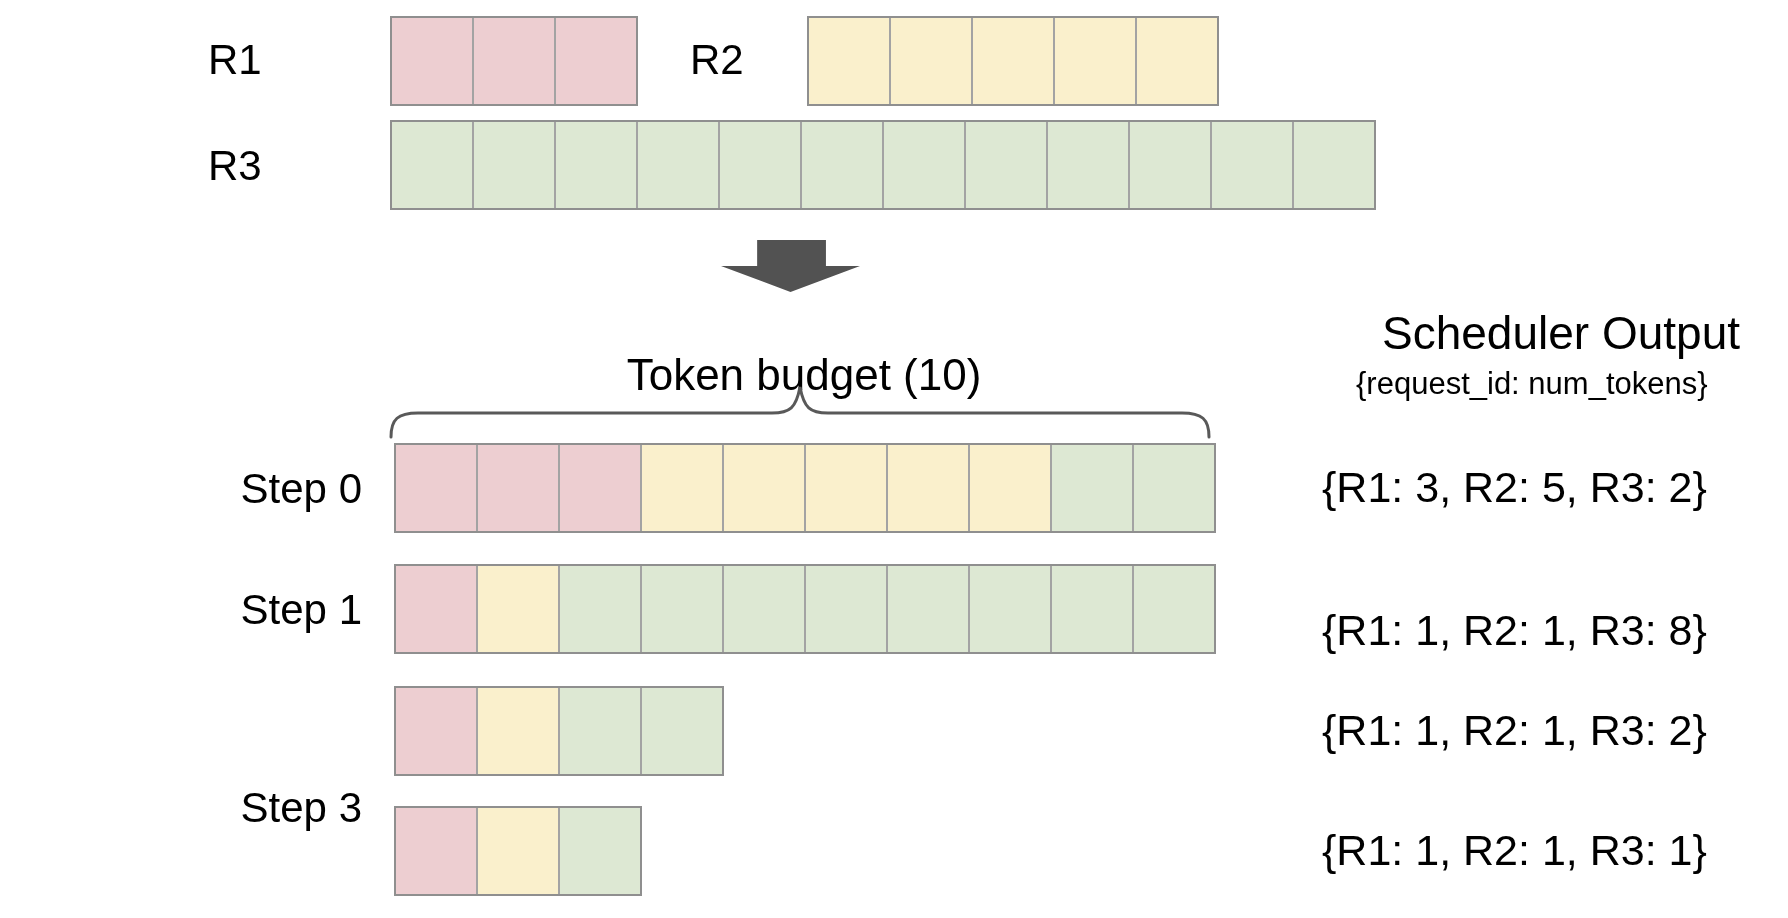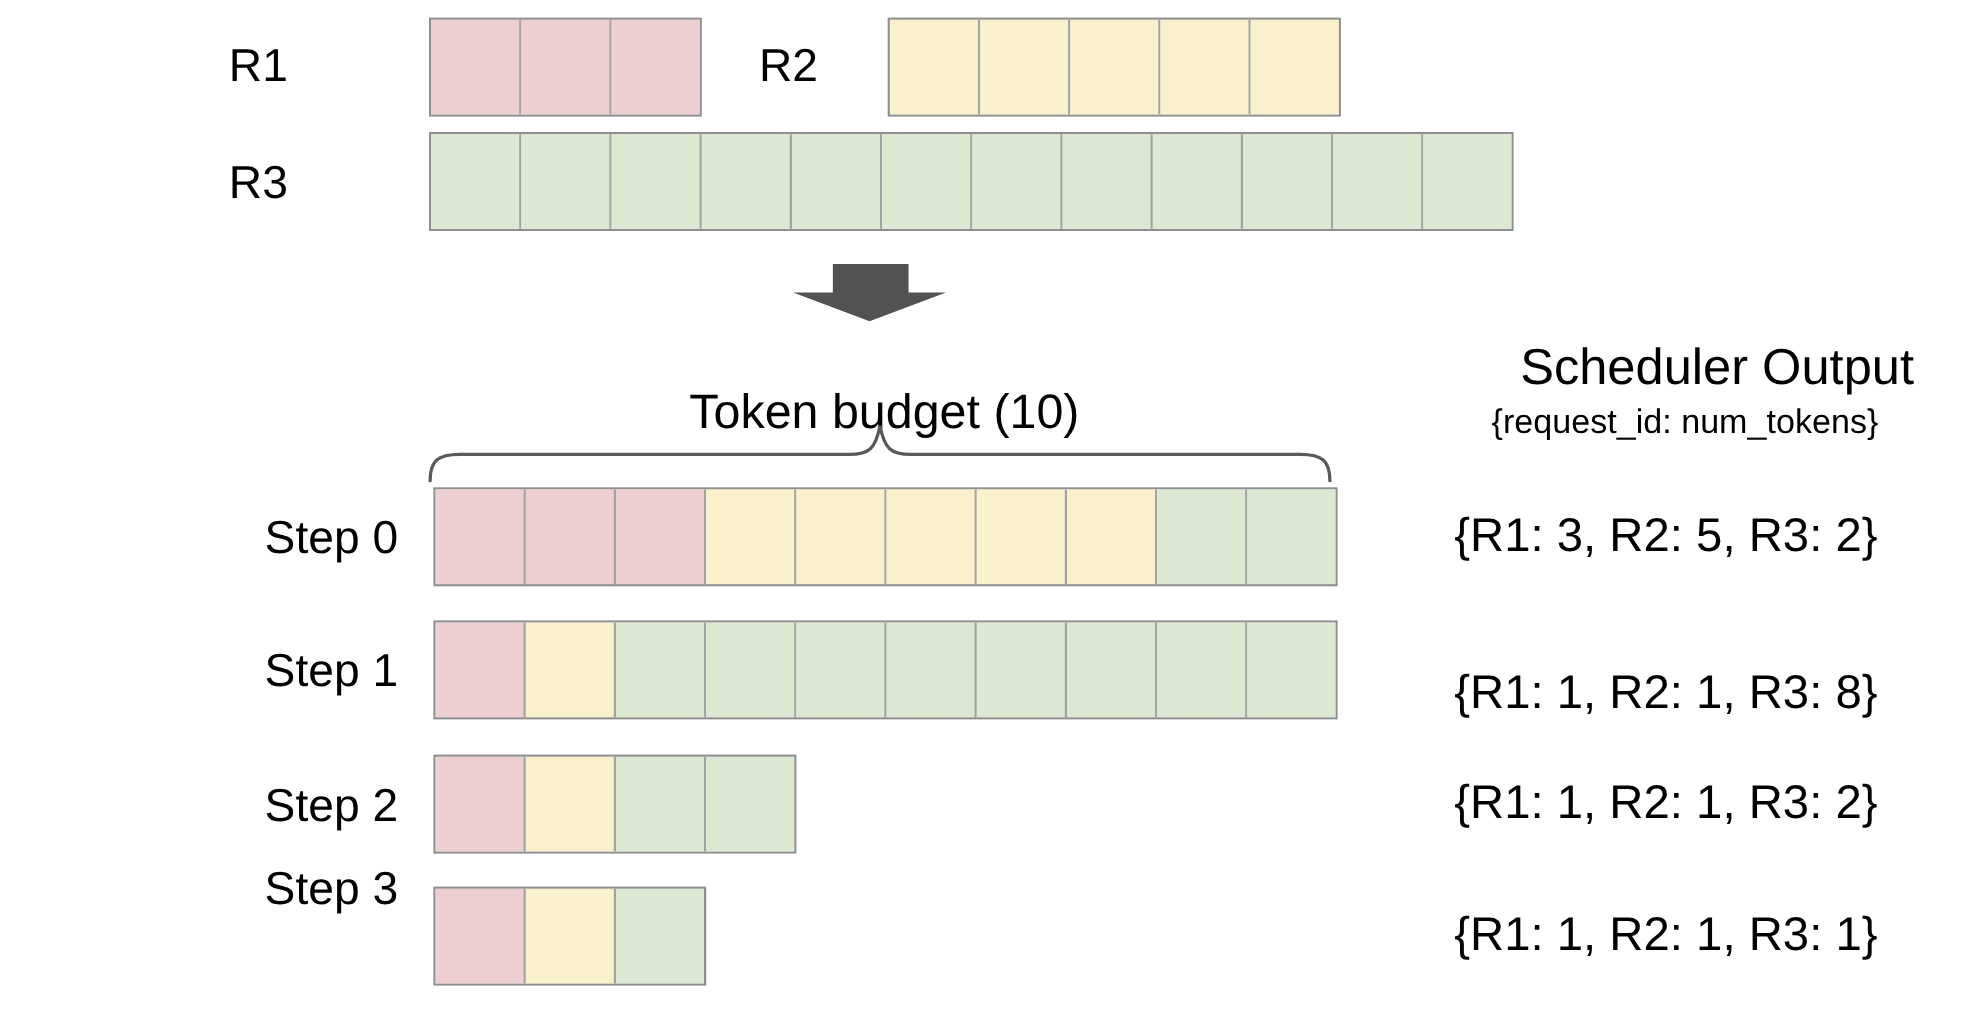--- a/index.html
+++ b/index.html
@@ -160,21 +160,20 @@
       <div class="cell green"></div>
       <div class="cell green"></div>
       <div class="cell green"></div>
       <div class="cell green"></div>
       <div class="cell green"></div>
       <div class="cell green"></div>
       <div class="cell green"></div>
     </div>
   <div class="txt step-output step1-output">{R1: 1, R2: 1, R3: 8}</div>
 
-  <div class="txt step-label step2-label">Step 2</div>
   <div class="token-row step2-row">
       <div class="cell pink"></div>
       <div class="cell yellow"></div>
       <div class="cell green"></div>
       <div class="cell green"></div>
     </div>
   <div class="txt step-output step2-output">{R1: 1, R2: 1, R3: 2}</div>
 
   <div class="txt step-label step3-label">Step 3</div>
   <div class="token-row step3-row">

